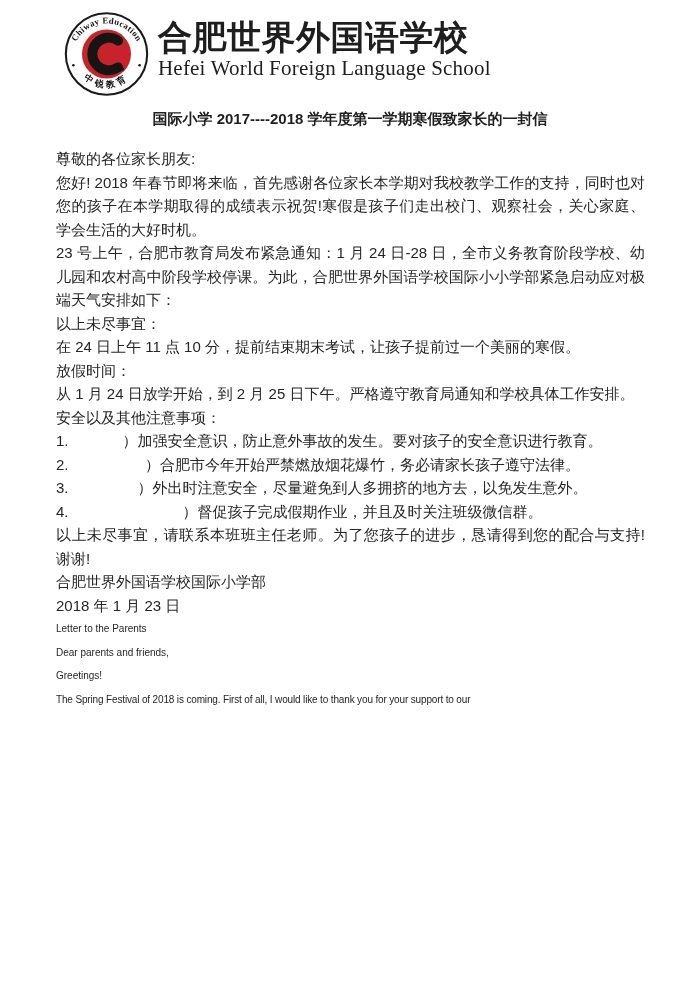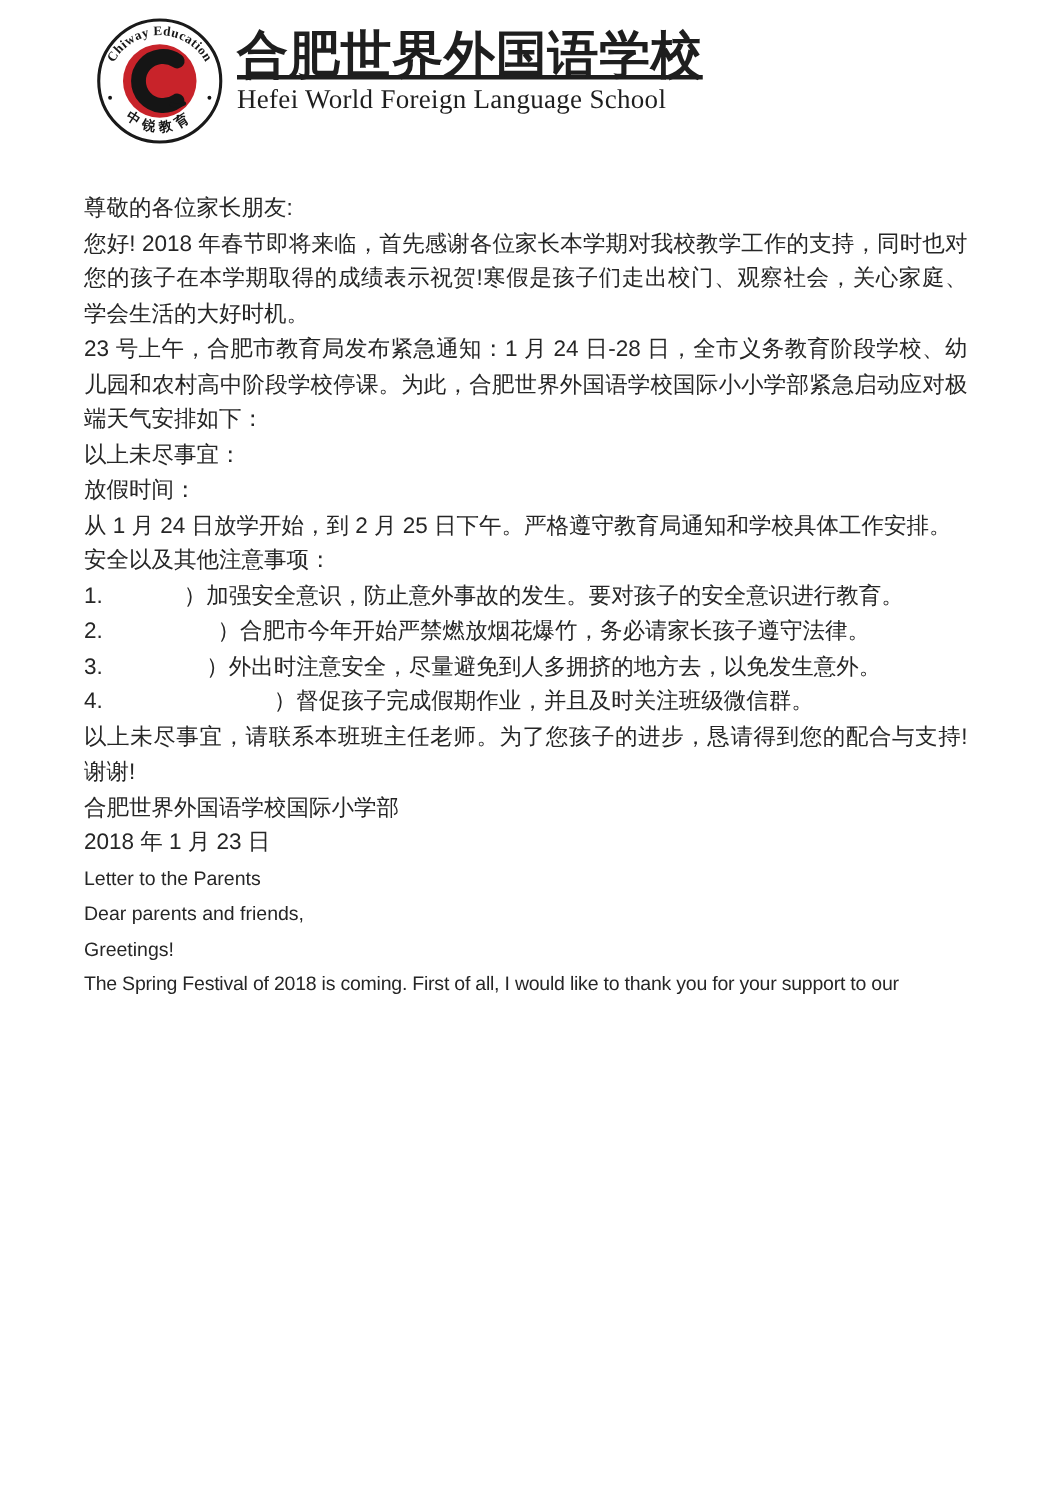--- a/index.html
+++ b/index.html
@@ -13,25 +13,25 @@
   }
   .page { position: relative; width: 700px; height: 990px; background: #fff; }
 
   
   .header { position: absolute; left: 62px; top: 11px; display: flex; align-items: flex-start; }
   .logo-svg { width: 89px; height: 86px; flex: none; }
   .names { margin-left: 7px; padding-top: 7px; }
   .school-zh {
     font-family: "Liberation Serif", "DejaVu Serif", serif;
     font-weight: 700; font-size: 34px; line-height: 1.15;
-    letter-spacing: 0.5px; white-space: nowrap; color: #1e1e1e; text-decoration: underline;
+    letter-spacing: 0.5px; white-space: nowrap; color: #1e1e1e;
   }
   .school-en {
     font-family: "Liberation Serif", "DejaVu Serif", serif;
-    font-size: 18px; line-height: 1.1; letter-spacing: 0.2px;
+    font-size: 21px; line-height: 1.1; letter-spacing: 0.2px;
     white-space: nowrap; color: #1e1e1e;
   }
 
   
   .main { padding-top: 109px; }
   .title {
     text-align: center; font-weight: 700; font-size: 15px;
     line-height: 20px; color: #1f1f1f;
   }
   .content {
@@ -45,21 +45,21 @@
   .p-notice     { margin-bottom: 24px; }
   .sec-exam     { margin-bottom: 23px; }
   .sec-holiday  { margin-bottom: 14px; }
   .sec-safety   { margin-bottom: 11px; }
   .p-closing    { margin-bottom: 19px; }
   .sig          { margin-bottom: 20px; }
   .date         { margin-bottom: 62px; }
   .safety-item  { display: flex; }
   .safety-num   { width: 24px; flex: none; }
   .safety-text  { flex: 1; text-align: center; }
-  .en { font-size: 13px; }
+  .en { font-size: 10px; }
   .en-heading    { margin-bottom: 20px; }
   .en-salutation { margin-bottom: 21px; }
   .en-greeting   { margin-bottom: 17px; }
   .en-para       { white-space: nowrap; letter-spacing: -0.15px; }
 </style>
 </head>
 <body>
 
 <div class="page">
 
@@ -80,30 +80,32 @@
       <circle cx="11.5" cy="63" r="1.5" fill="#161616"></circle>
       <circle cx="88.5" cy="63" r="1.5" fill="#161616"></circle>
     </svg>
     <div class="names">
       <div class="school-zh">合肥世界外国语学校</div>
       <div class="school-en">Hefei World Foreign Language School</div>
     </div>
   </div>
 
   <div class="main">
+    <div class="title">国际小学 2017----2018 学年度第一学期寒假致家长的一封信</div>
 
     <div class="content">
       <p class="salutation">尊敬的各位家长朋友:</p>
 
       <p class="p-intro jz">您好! 2018 年春节即将来临，首先感谢各位家长本学期对我校教学工作的支持，同时也对您的孩子在本学期取得的成绩表示祝贺!寒假是孩子们走出校门、观察社会，关心家庭、学会生活的大好时机。</p>
 
       <p class="p-notice jz">23 号上午，合肥市教育局发布紧急通知：1 月 24 日-28 日，全市义务教育阶段学校、幼儿园和农村高中阶段学校停课。为此，合肥世界外国语学校国际小小学部紧急启动应对极端天气安排如下：</p>
 
       <div class="block sec-exam">
         <div>以上未尽事宜：</div>
+        <div class="jz">在 24 日上午 11 点 10 分，提前结束期末考试，让孩子提前过一个美丽的寒假。</div>
       </div>
 
       <div class="block sec-holiday">
         <div>放假时间：</div>
         <div class="jz">从 1 月 24 日放学开始，到 2 月 25 日下午。严格遵守教育局通知和学校具体工作安排。</div>
       </div>
 
       <div class="block sec-safety">
         <div>安全以及其他注意事项：</div>
         <div class="safety-item">

